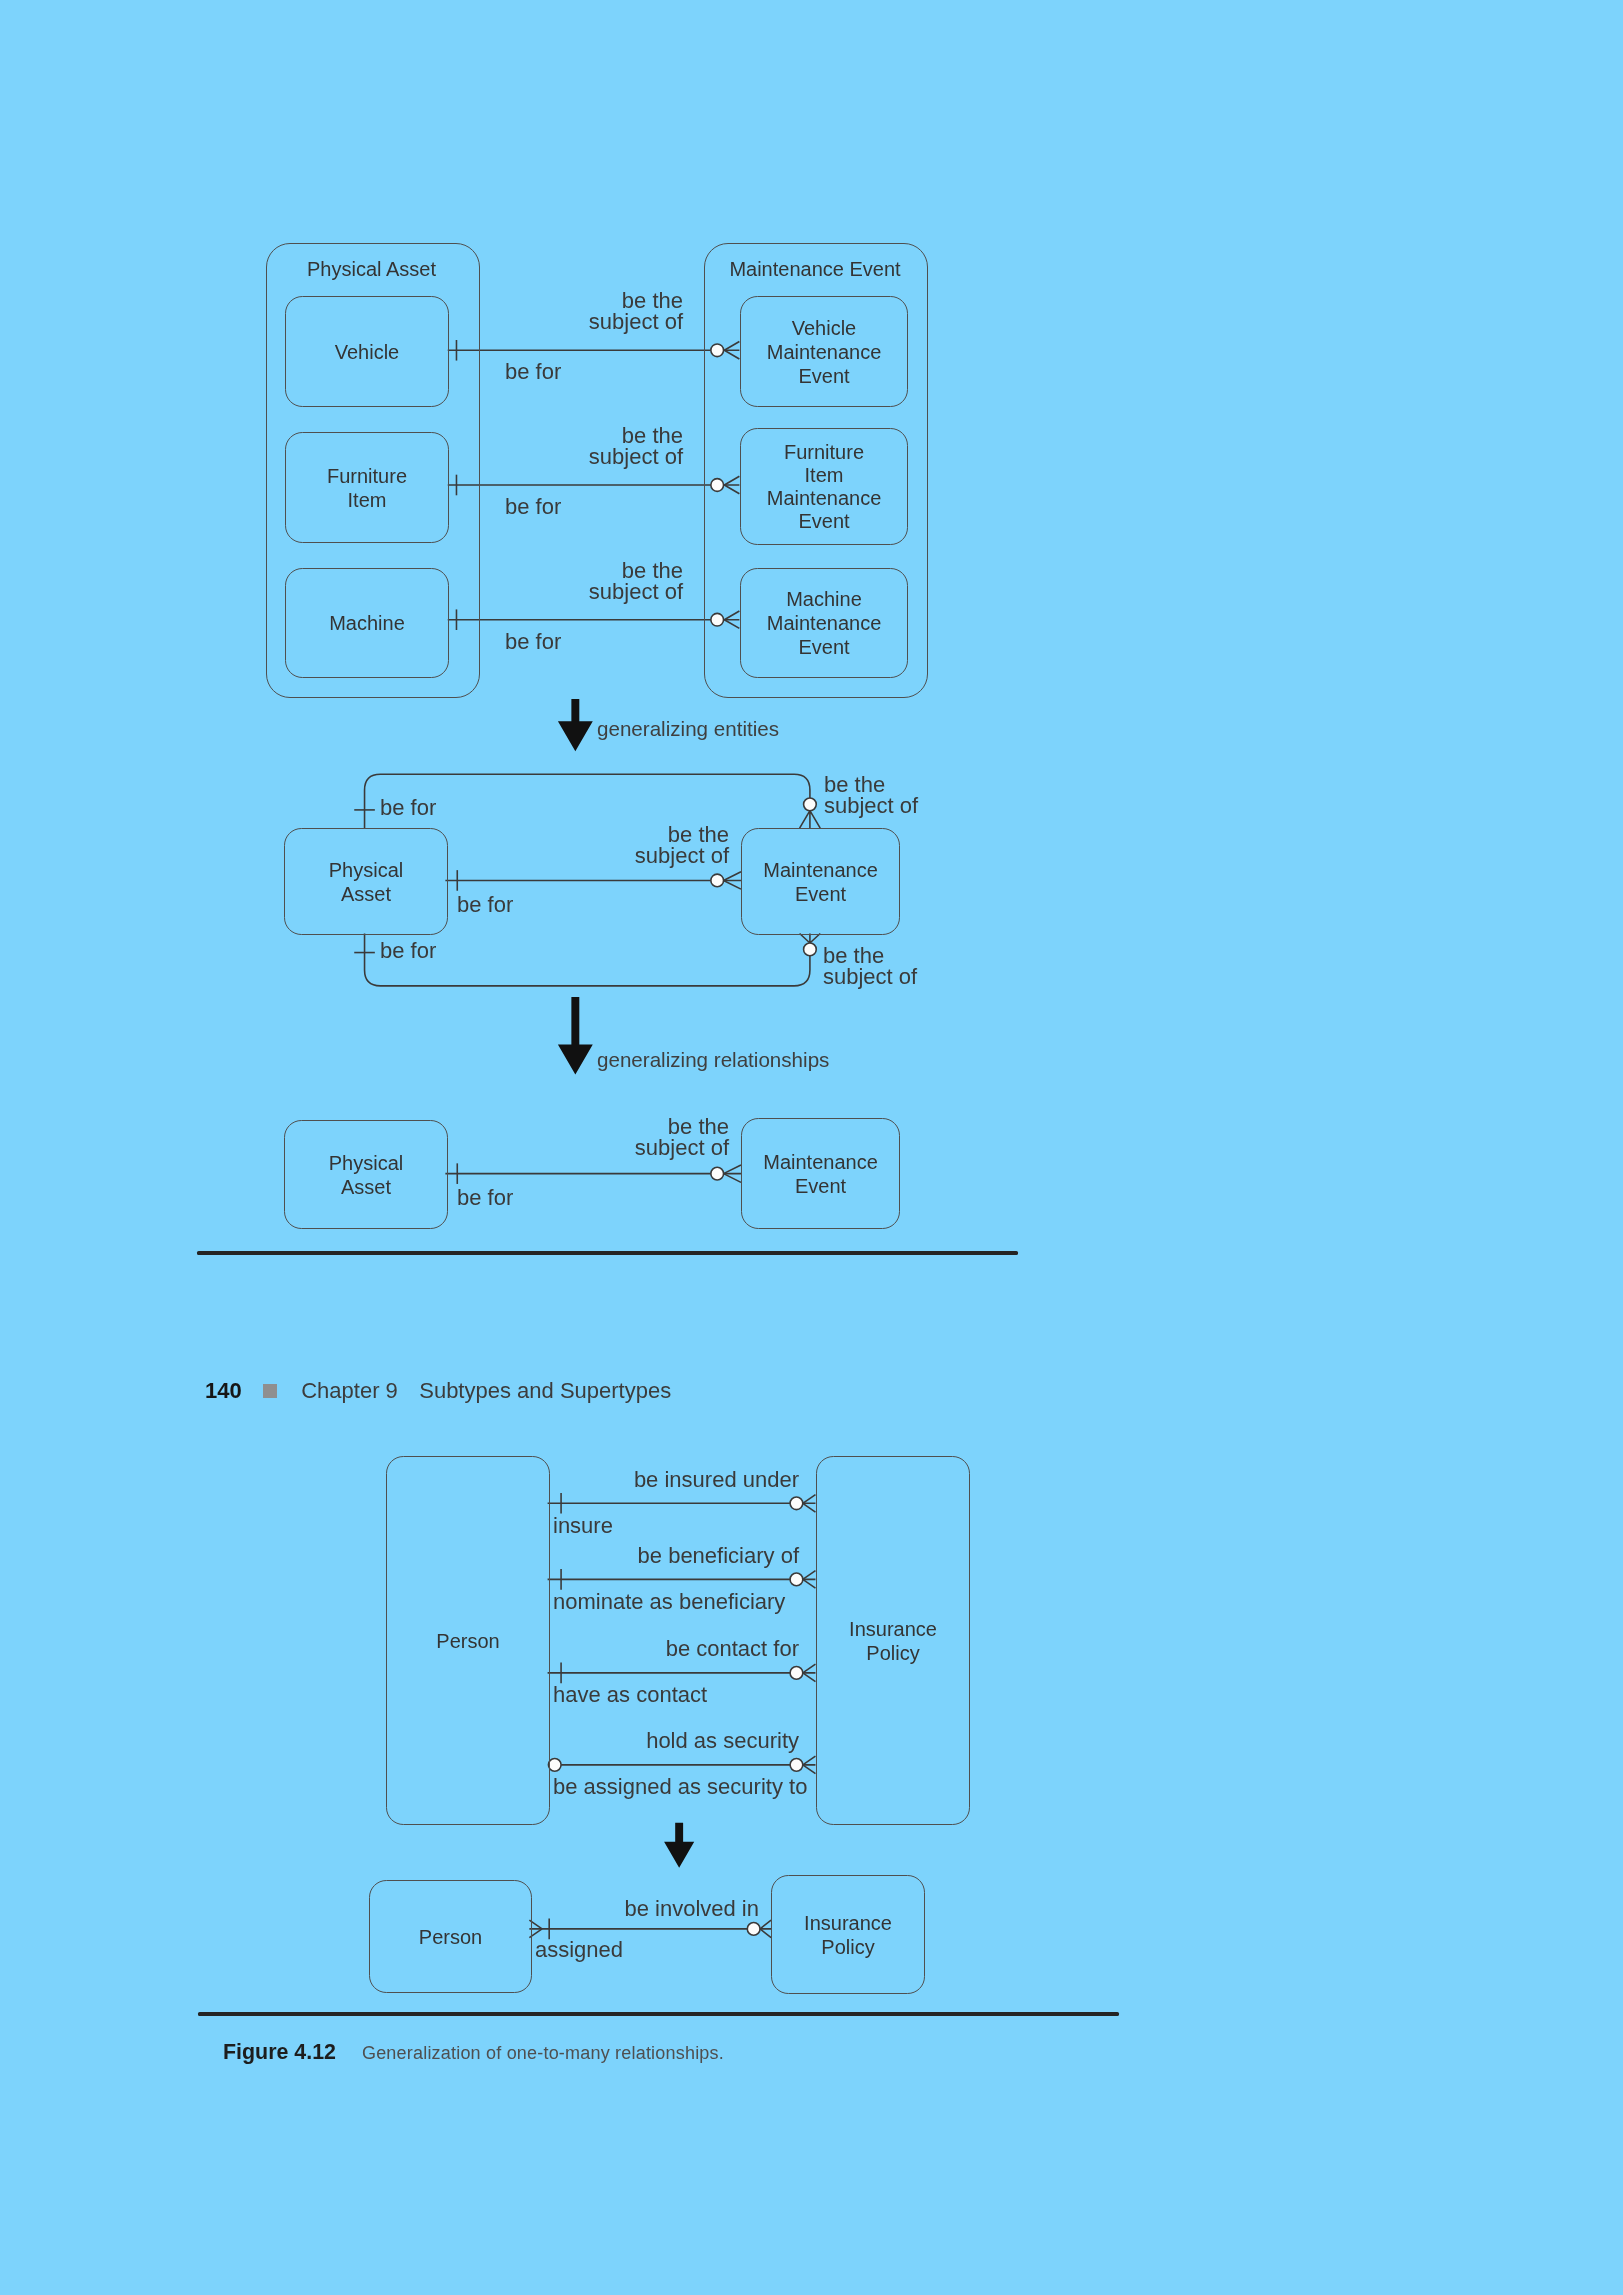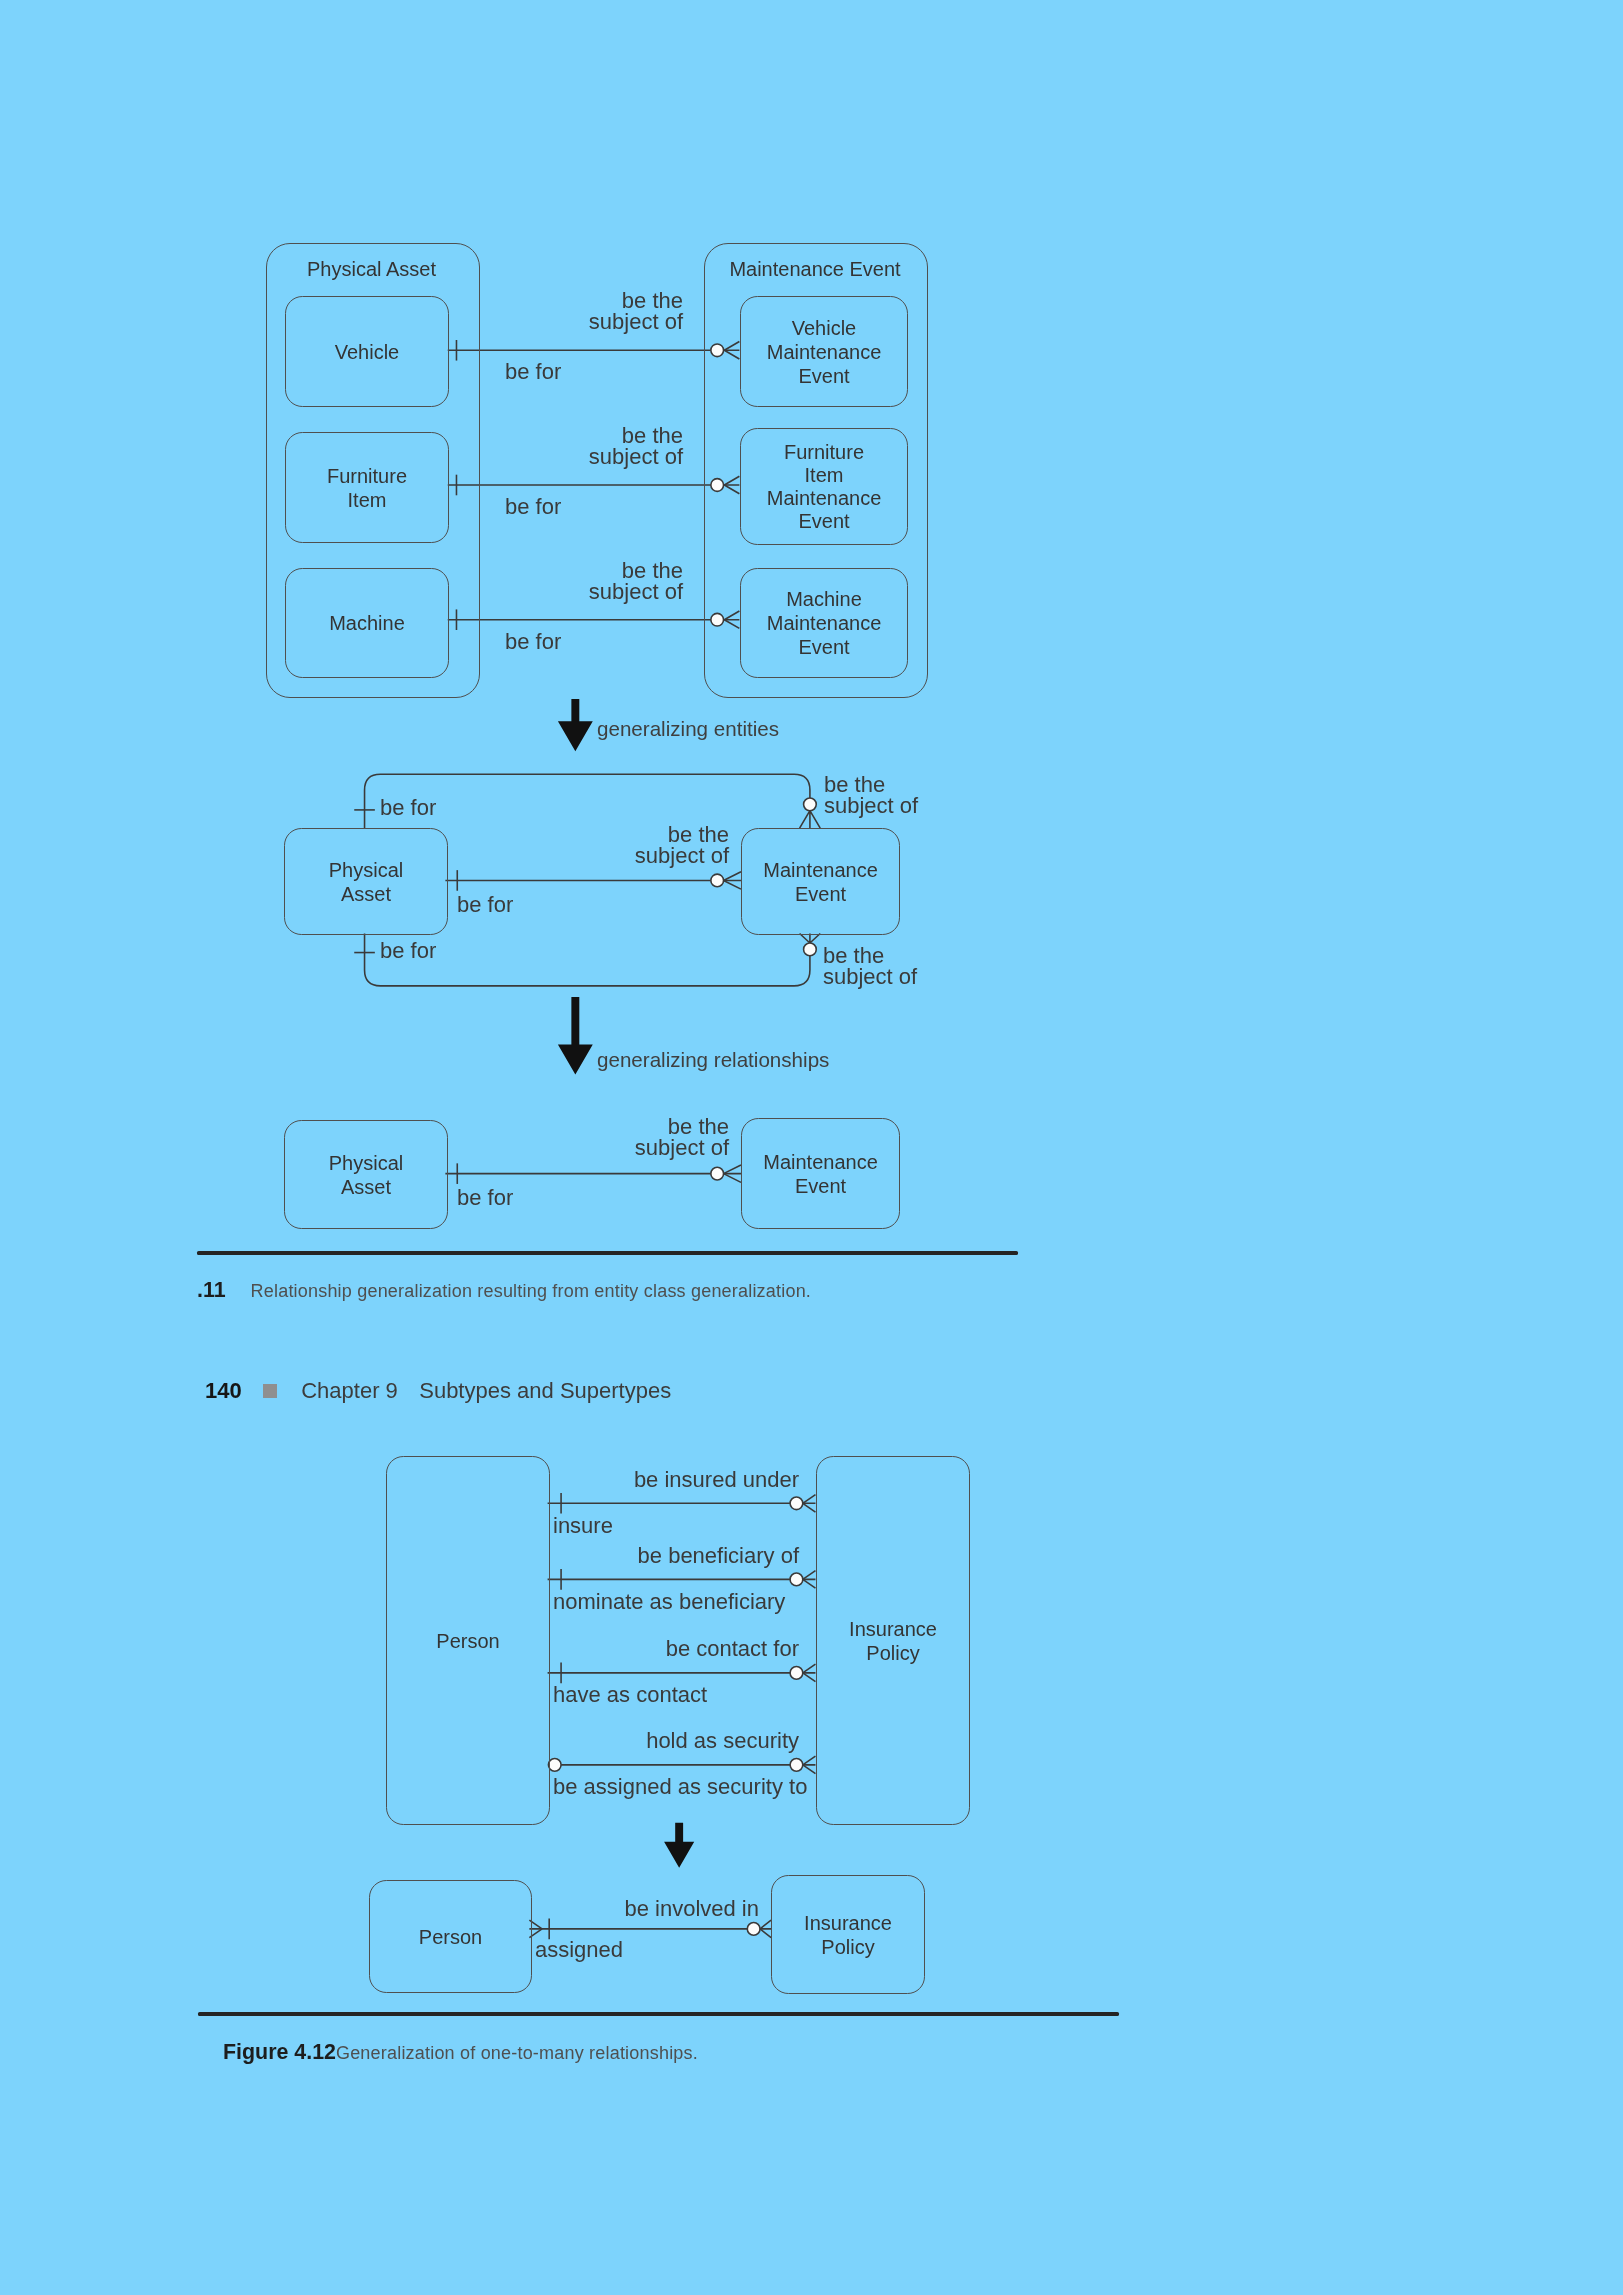--- a/index.html
+++ b/index.html
@@ -175,24 +175,20 @@
 
   <div class="ebox" style="left:284px;top:1120px;width:162px;height:107px;">Physical
 Asset</div>
   <div class="ebox" style="left:741px;top:1118px;width:157px;height:109px;">Maintenance
 Event</div>
   <div class="rlabel r-right" style="right:894px;top:1116px;width:159px;">be the
 subject of</div>
   <div class="rlabel" style="left:457px;top:1187px;">be for</div>
 
   <div class="rule" style="left:197px;top:1251px;width:821px;"></div>
-  <div class="caption" style="left:197px;top:1278px;">
-    <span class="capnum">.11</span>
-    <span style="margin-left:25px;">Relationship generalization resulting from entity class generalization.</span>
-  </div>
 
   <div class="pagehead" style="left:205px;top:1378px;">
     <span class="pnum">140</span>
     <span class="sq" style="margin-left:21.4px;"></span>
     <span style="margin-left:24.6px;">Chapter 9</span>
     <span style="margin-left:21.4px;">Subtypes and Supertypes</span>
   </div>
 
   <div class="ebox" style="left:386px;top:1456px;width:162px;height:367px;">Person</div>
   <div class="ebox" style="left:816px;top:1456px;width:152px;height:367px;">Insurance
@@ -212,17 +208,17 @@
 
   <div class="ebox" style="left:369px;top:1880px;width:161px;height:111px;">Person</div>
   <div class="ebox" style="left:771px;top:1875px;width:152px;height:117px;">Insurance
 Policy</div>
   <div class="rlabel r-right" style="right:864px;top:1898px;width:206px;">be involved in</div>
   <div class="rlabel" style="left:535px;top:1939px;">assigned</div>
 
   <div class="rule" style="left:198px;top:2012px;width:921px;"></div>
   <div class="caption" style="left:223px;top:2040px;">
     <span class="capnum">Figure 4.12</span>
-    <span style="">Generalization of one-to-many relationships.</span>
+    <span style="margin-left:26px;">Generalization of one-to-many relationships.</span>
   </div>
 
 </div>
 
 
 </body></html>

